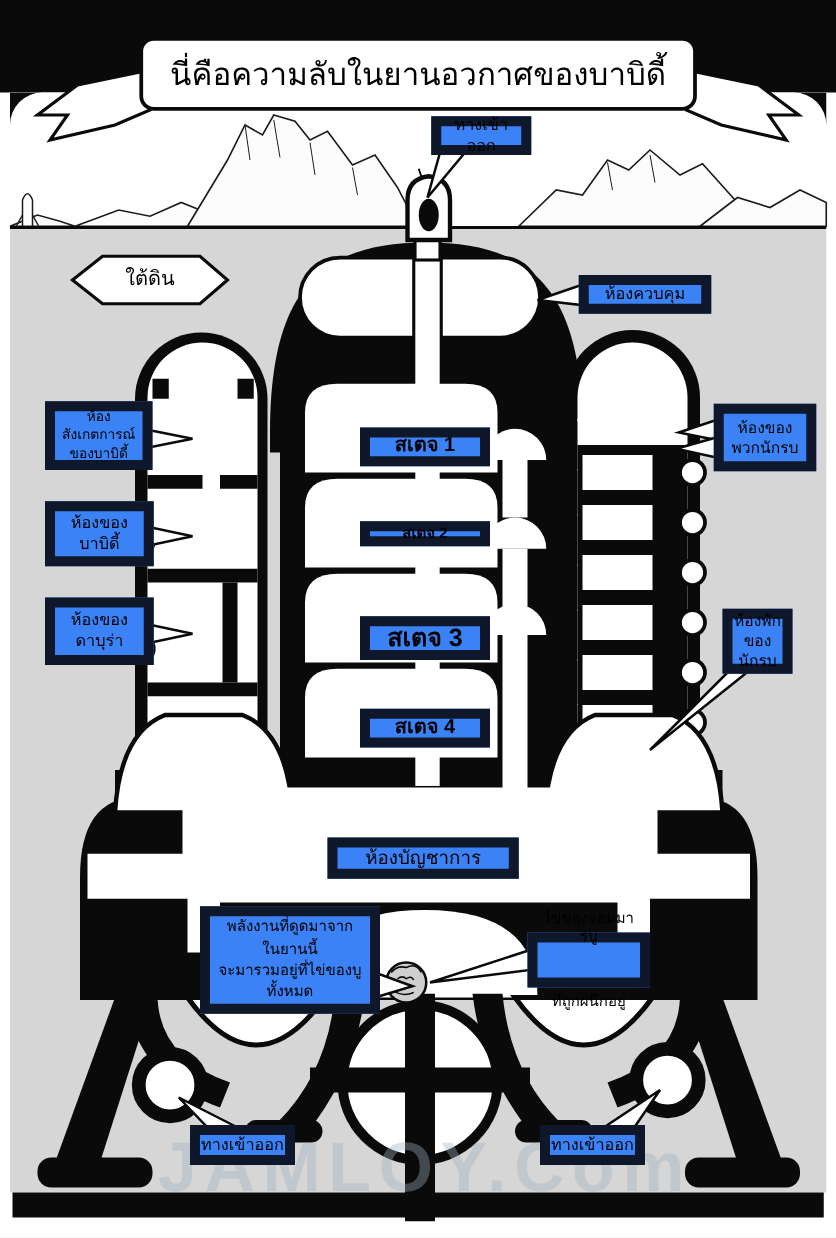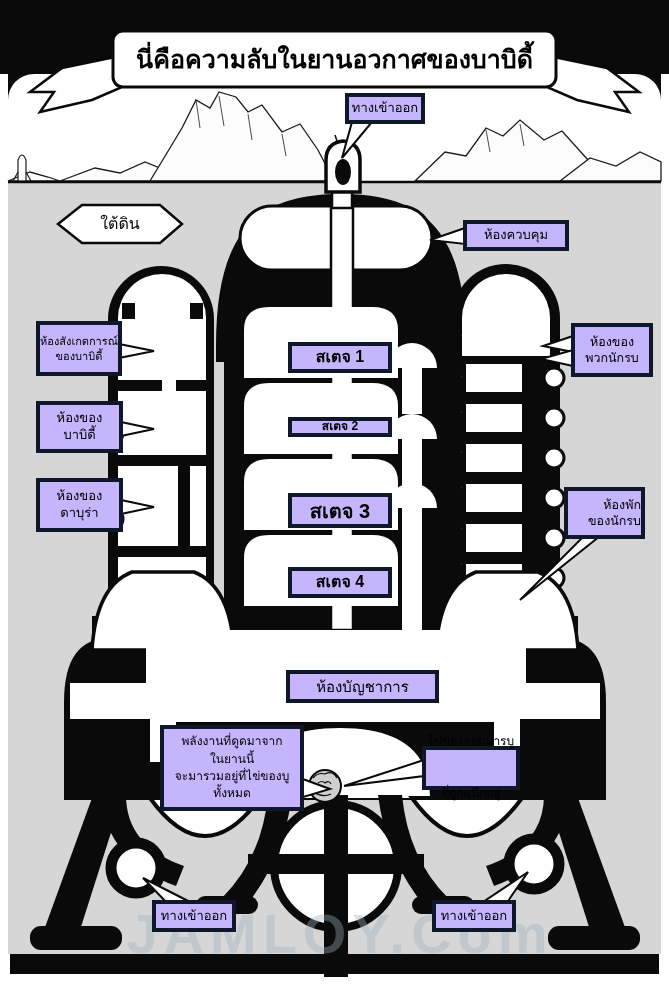--- a/index.html
+++ b/index.html
@@ -1,25 +1,25 @@
 <!DOCTYPE html>
 <html><head>
 <meta charset="utf-8">
 <style>
   html,body{margin:0;padding:0;background:#ffffff;}
   #page{position:relative;width:669px;height:990px;background:#ffffff;overflow:hidden;
         font-family:"Liberation Sans","DejaVu Sans",sans-serif;color:#000;}
   #art{position:absolute;left:0;top:0;width:669px;height:990px;}
-  .bubble{position:absolute;background:#c4b5fd;border:4px solid #0f172a;display:flex;
+  .bubble{position:absolute;background:#3b82f6;border:8px solid #0f172a;display:flex;
           flex-direction:column;align-items:center;justify-content:center;
           text-align:center;line-height:1.3;z-index:30;box-sizing:border-box;}
   .plain{border:none;background:transparent;}
   .bold{font-weight:bold;}
   #banner-title{position:absolute;left:113px;top:31px;width:443px;height:56px;
-          display:flex;align-items:center;justify-content:center;font-weight:bold;
+          display:flex;align-items:center;justify-content:center;font-weight:normal;
           font-size:25px;z-index:30;letter-spacing:0px;}
   #watermark{position:absolute;left:120px;top:893px;width:440px;height:80px;
           display:flex;align-items:center;justify-content:center;z-index:20;
           font-weight:bold;font-size:56px;letter-spacing:6px;color:#9fb2bf;opacity:.38;
           pointer-events:none;}
   .line{display:block;}
 </style>
 </head>
 <body>
 
@@ -232,31 +232,31 @@
 <div class="bubble" style="left:36px;top:478px;width:87px;height:54px;font-size:13px;">
   <span class="line">ห้องของ</span>
   <span class="line">ดาบุร่า</span>
 </div>
 
 <div class="bubble" style="left:571px;top:323px;width:82px;height:54px;font-size:12.5px;">
   <span class="line">ห้องของ</span>
   <span class="line">พวกนักรบ</span>
 </div>
 
-<div class="bubble" style="left:564px;top:487px;width:81px;height:52px;font-size:12.5px;align-items:flex-end;">
+<div class="bubble" style="left:578px;top:487px;width:56px;height:52px;font-size:12.5px;">
   <span class="line">ห้องพัก</span>
   <span class="line">ของนักรบ</span>
 </div>
 
 <div class="bubble bold" style="left:288px;top:342px;width:104px;height:31px;font-size:16px;">สเตจ 1</div>
 <div class="bubble bold" style="left:288px;top:417px;width:104px;height:20px;font-size:12px;">สเตจ 2</div>
 <div class="bubble bold" style="left:288px;top:493px;width:104px;height:35px;font-size:20px;">สเตจ 3</div>
 <div class="bubble bold" style="left:288px;top:567px;width:104px;height:31px;font-size:16px;">สเตจ 4</div>
 
-<div class="bubble" style="left:262px;top:670px;width:153px;height:33px;font-size:15px;margin-left:24px;">ห้องบัญชาการ</div>
+<div class="bubble" style="left:262px;top:670px;width:153px;height:33px;font-size:15px;">ห้องบัญชาการ</div>
 
 <div class="bubble" style="left:160px;top:725px;width:144px;height:86px;font-size:12px;line-height:1.45;">
   <span class="line">พลังงานที่ดูดมาจาก</span>
   <span class="line">ในยานนี้</span>
   <span class="line">จะมารวมอยู่ที่ไข่ของบู</span>
   <span class="line">ทั้งหมด</span>
 </div>
 
 <div class="bubble" style="left:422px;top:746px;width:98px;height:44px;font-size:12px;gap:36px;">
   <span class="line">ไข่ของจอมมารบู</span>

